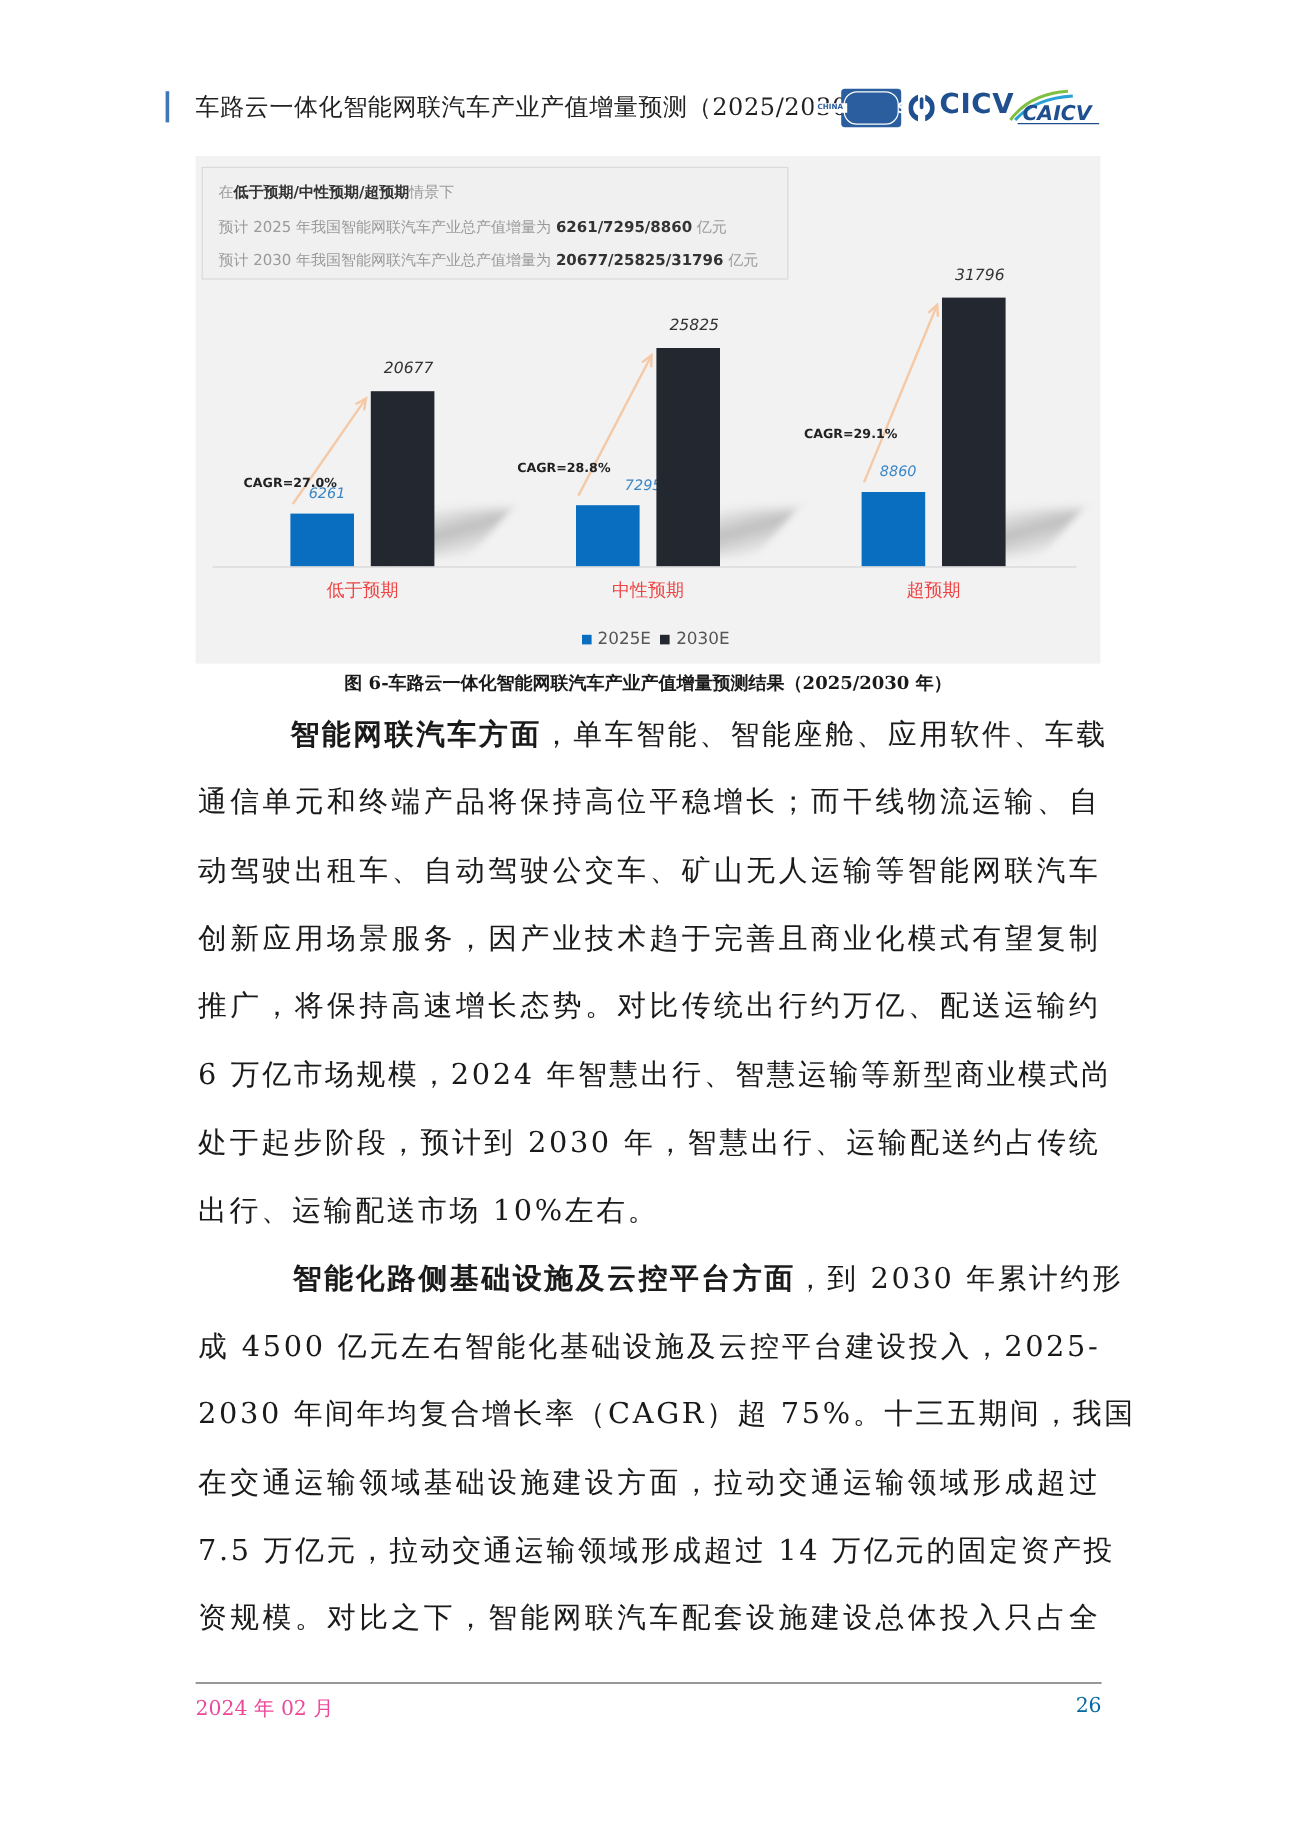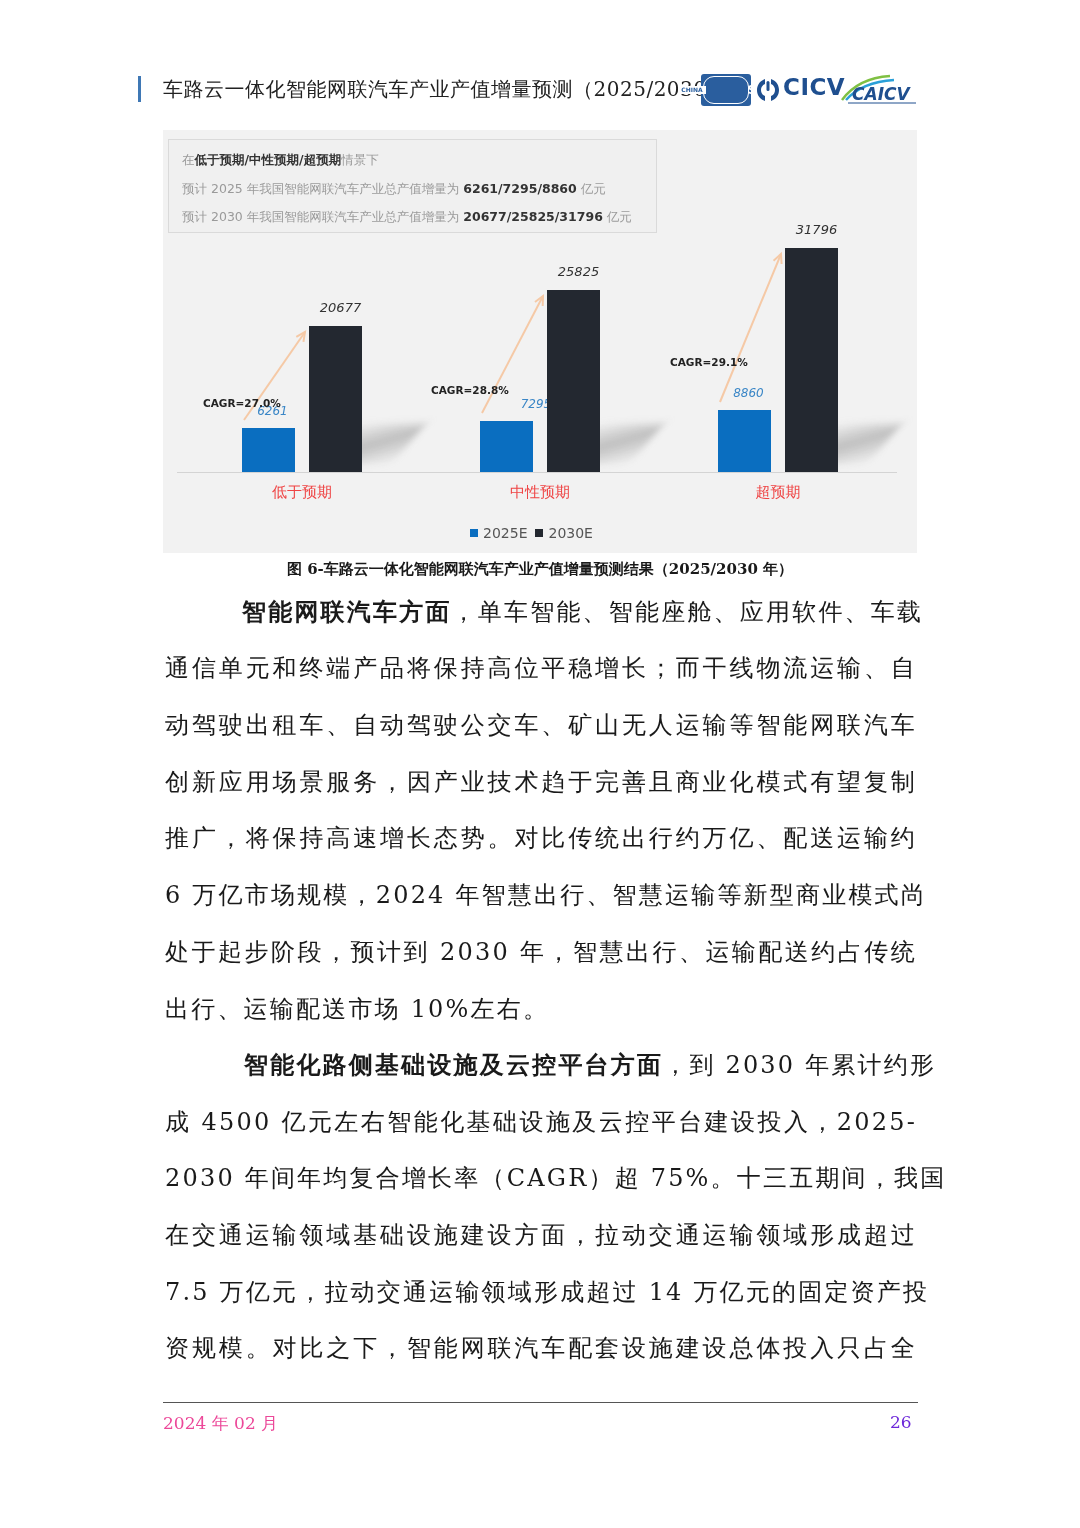--- a/index.html
+++ b/index.html
@@ -29,34 +29,34 @@
   .bar { position:absolute; }
   .bar-2025 { background:#0a6ec0; }
   .bar-2030 { background:#232830; }
   .shadow { position:absolute; height:40px; background:linear-gradient(160deg, rgba(150,150,150,0.0) 0%, rgba(150,150,150,0.55) 50%, rgba(200,200,200,0) 100%);
             transform:skewX(-40deg); filter:blur(4px); }
   .val-label { position:absolute; font-family:"DejaVu Sans",sans-serif; font-style:italic; font-size:13px; text-align:center; width:80px; }
   .val-2025 { color:#3a86c6; font-size:12px; }
   .val-2030 { color:#333; }
   .cagr { position:absolute; font-family:"DejaVu Sans",sans-serif; font-size:10.5px; font-weight:bold; color:#222; white-space:nowrap;margin-top:39px; }
   .cat-label { position:absolute; font-family:"DejaVu Sans",sans-serif; font-size:15px; color:#ef4444; text-align:center; width:140px; }
-  .legend { left:470px; top:525px; font-family:"DejaVu Sans",sans-serif; font-size:14px; color:#555; white-space:nowrap; display:flex; align-items:center; gap:4px; }
+  .legend { left:485px; top:525px; font-family:"DejaVu Sans",sans-serif; font-size:14px; color:#555; white-space:nowrap; display:flex; align-items:center; gap:4px; }
   .legend .sw { width:8px; height:8px; display:inline-block; margin-right:1px; }
   .caption { left:0; width:1080px; top:560px; text-align:center; font-size:15px; font-weight:bold; color:#1a1a1a; }
 
   
   .para-line { position:absolute; left:165px; width:752px; font-size:24px; letter-spacing:2.2px; color:#1a1a1a; white-space:nowrap;
                font-family:"DejaVu Serif","Liberation Serif",serif; line-height:30px; }
   .para-line.justify { text-align:justify; text-align-last:justify; }
   .para-line b { font-weight:bold;margin-left:24px; }
 
   
   .foot-rule { left:163px; top:1402px; width:755px; height:1px; background:#555; }
   .foot-date { left:163px; top:1412px; font-size:17px; color:#ec4899; }
-  .foot-page { left:890px; top:1412px; width:28px; text-align:left; font-size:17px; color:#6d28d9; }
+  .foot-page { left:890px; top:1412px; width:28px; text-align:right; font-size:17px; color:#0369a1; }
 </style>
 </head>
 <body>
 
 <div class="abs hdr-bar"></div>
 <div class="abs hdr-title">车路云一体化智能网联汽车产业产值增量预测（2025/2030）</div>
 
 <div class="abs logo-sae">
   <div class="in">
     <span class="s1">CHINA</span>

